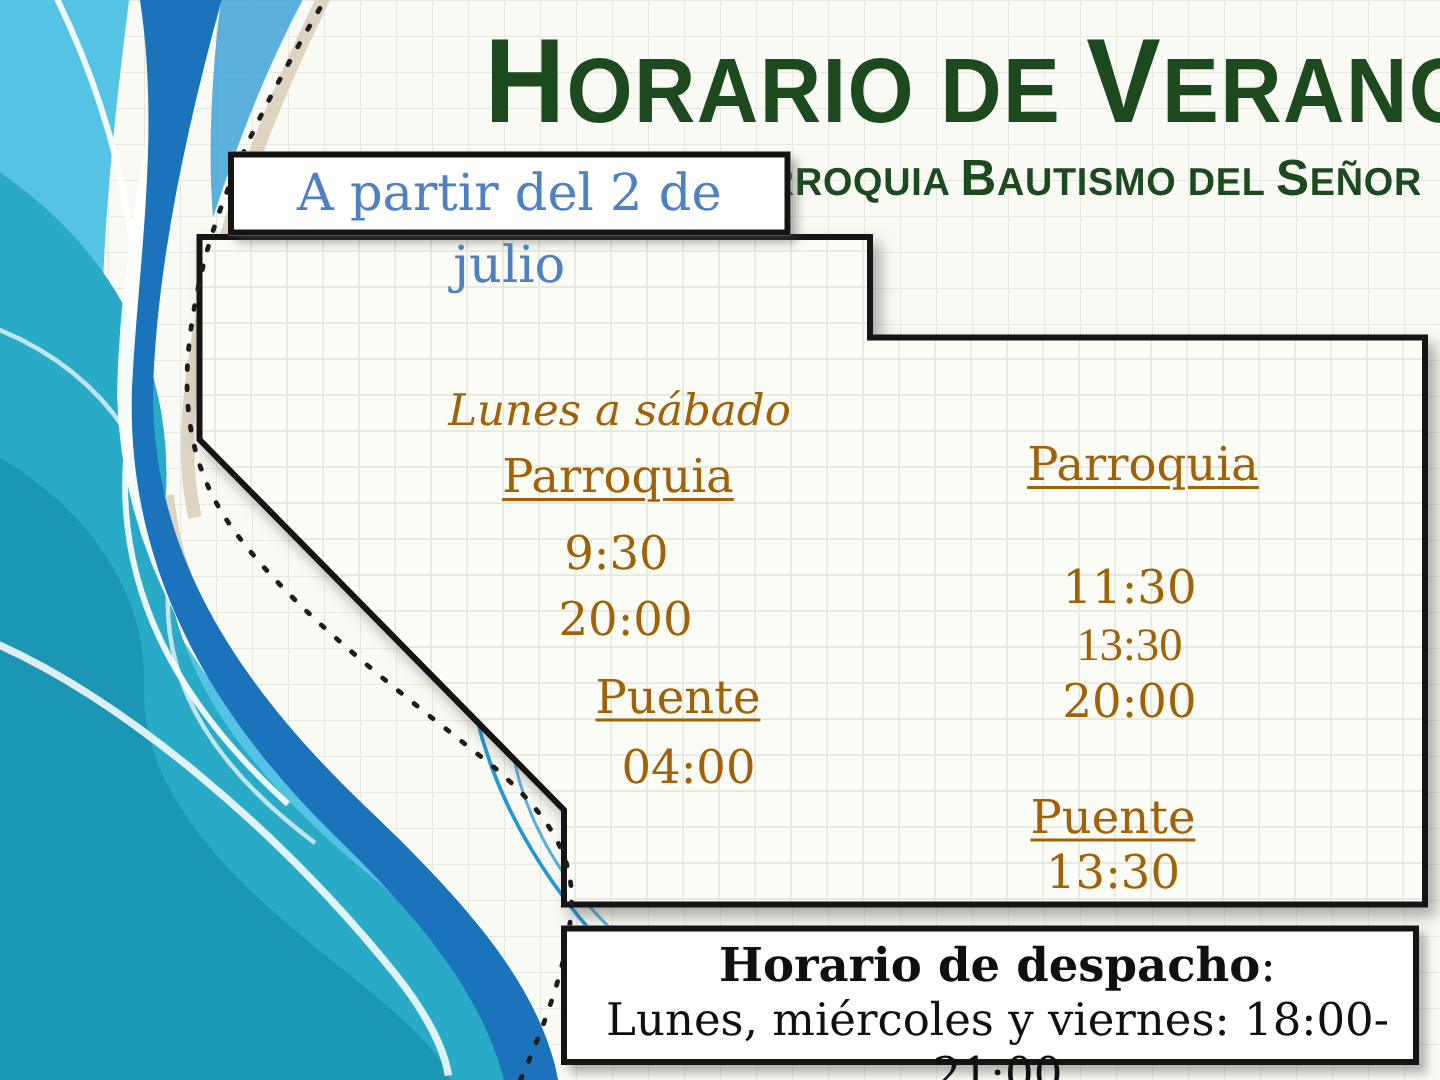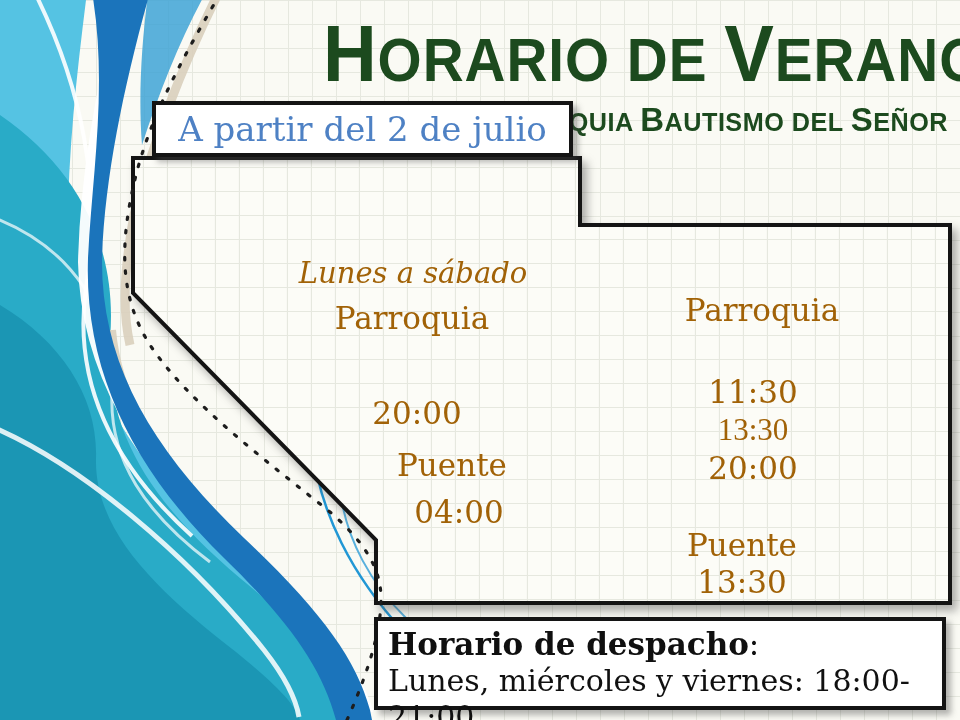--- a/index.html
+++ b/index.html
@@ -35,44 +35,44 @@
     font-family:"Liberation Sans","DejaVu Sans",sans-serif;
     font-weight:bold;color:#1c4a1e;letter-spacing:.5px;
     transform:scaleX(.97);transform-origin:right center;
     line-height:38px;
   }
   .slide-subtitle .big{font-size:34px;}
   .slide-subtitle .small{font-size:26px;}
 
   
   .start-note{
-    position:absolute;left:152px;top:101px;width:421px;height:56px;
+    position:absolute;left:152px;top:101px;width:375px;height:56px;
     background:#ffffff;border:4px solid #141414;box-sizing:border-box;
     box-shadow:5px 5px 6px rgba(70,70,70,.4);
     text-align:center;line-height:48px;
     font-size:34px;color:#4e81c4;
   }
   .office-box{
     position:absolute;left:374px;top:617px;width:572px;height:93px;
     background:#ffffff;border:4px solid #141414;box-sizing:border-box;
     box-shadow:5px 5px 6px rgba(70,70,70,.4);
-    padding:4px 0 0 10px;color:#101010;
+    padding:4px 0 0 10px;color:#101010;text-align:center;
   }
   .office-box .line1{font-size:31px;line-height:38px;}
   .office-box .line1 .t{font-weight:bold;}
   .office-box .line2{font-size:30px;line-height:36px;}
 
   
   .mass-title{
     position:absolute;left:151px;top:203px;
     font-size:34px;font-weight:bold;color:#0c0c0c;
   }
   .sched{position:absolute;text-align:center;color:#a16207;}
   .it{font-style:italic;font-size:29px;}
-  .un{font-size:31px;text-decoration-thickness:2px;text-underline-offset:4px;}
+  .un{font-size:31px;text-decoration:underline;text-decoration-thickness:2px;text-underline-offset:4px;}
   .tm{font-size:31px;}
   .w150{width:300px;}
 </style>
 </head>
 <body>
 
 <svg id="swoosh-layer" class="layer" viewBox="0 0 960 720" aria-hidden="true">
   <path d="M0,0 L86,0 C76,80 66,170 68,255 C72,368 132,462 228,552 C306,626 340,668 352,720 L0,720 Z" fill="#55c3e3"></path>
   <path d="M0,115 C78,168 118,248 110,338 C103,438 162,515 252,588 C316,642 344,682 352,720 L0,720 Z" fill="#29abc7"></path>
   <path d="M0,305 C62,342 98,398 96,458 C94,533 160,593 236,652 C280,688 296,706 300,720 L0,720 Z" fill="#1b96b4"></path>
@@ -112,20 +112,21 @@
     <span class="big">P</span><span class="small">ARROQUIA </span><span class="big">B</span><span class="small">AUTISMO DEL </span><span class="big">S</span><span class="small">EÑOR</span>
   </div>
 
   <div class="start-note">
     <span>A partir del 2 de julio</span>
   </div>
 
 
   <div class="sched it w150" style="left:263px;top:256px;">Lunes a sábado</div>
   <div class="sched un w150" style="left:262px;top:300px;">Parroquia</div>
+  <div class="sched tm w150" style="left:261px;top:351px;">9:30</div>
   <div class="sched tm w150" style="left:267px;top:395px;">20:00</div>
   <div class="sched un w150" style="left:302px;top:447px;">Puente</div>
   <div class="sched tm w150" style="left:309px;top:494px;">04:00</div>
 
   <div class="sched un w150" style="left:612px;top:292px;">Parroquia</div>
   <div class="sched tm w150" style="left:603px;top:374px;">11:30</div>
   <div class="sched tm w150" style="left:603px;top:412px;font-family:Liberation Serif, serif;">13:30</div>
   <div class="sched tm w150" style="left:603px;top:450px;">20:00</div>
   <div class="sched un w150" style="left:592px;top:527px;">Puente</div>
   <div class="sched tm w150" style="left:592px;top:564px;">13:30</div>

